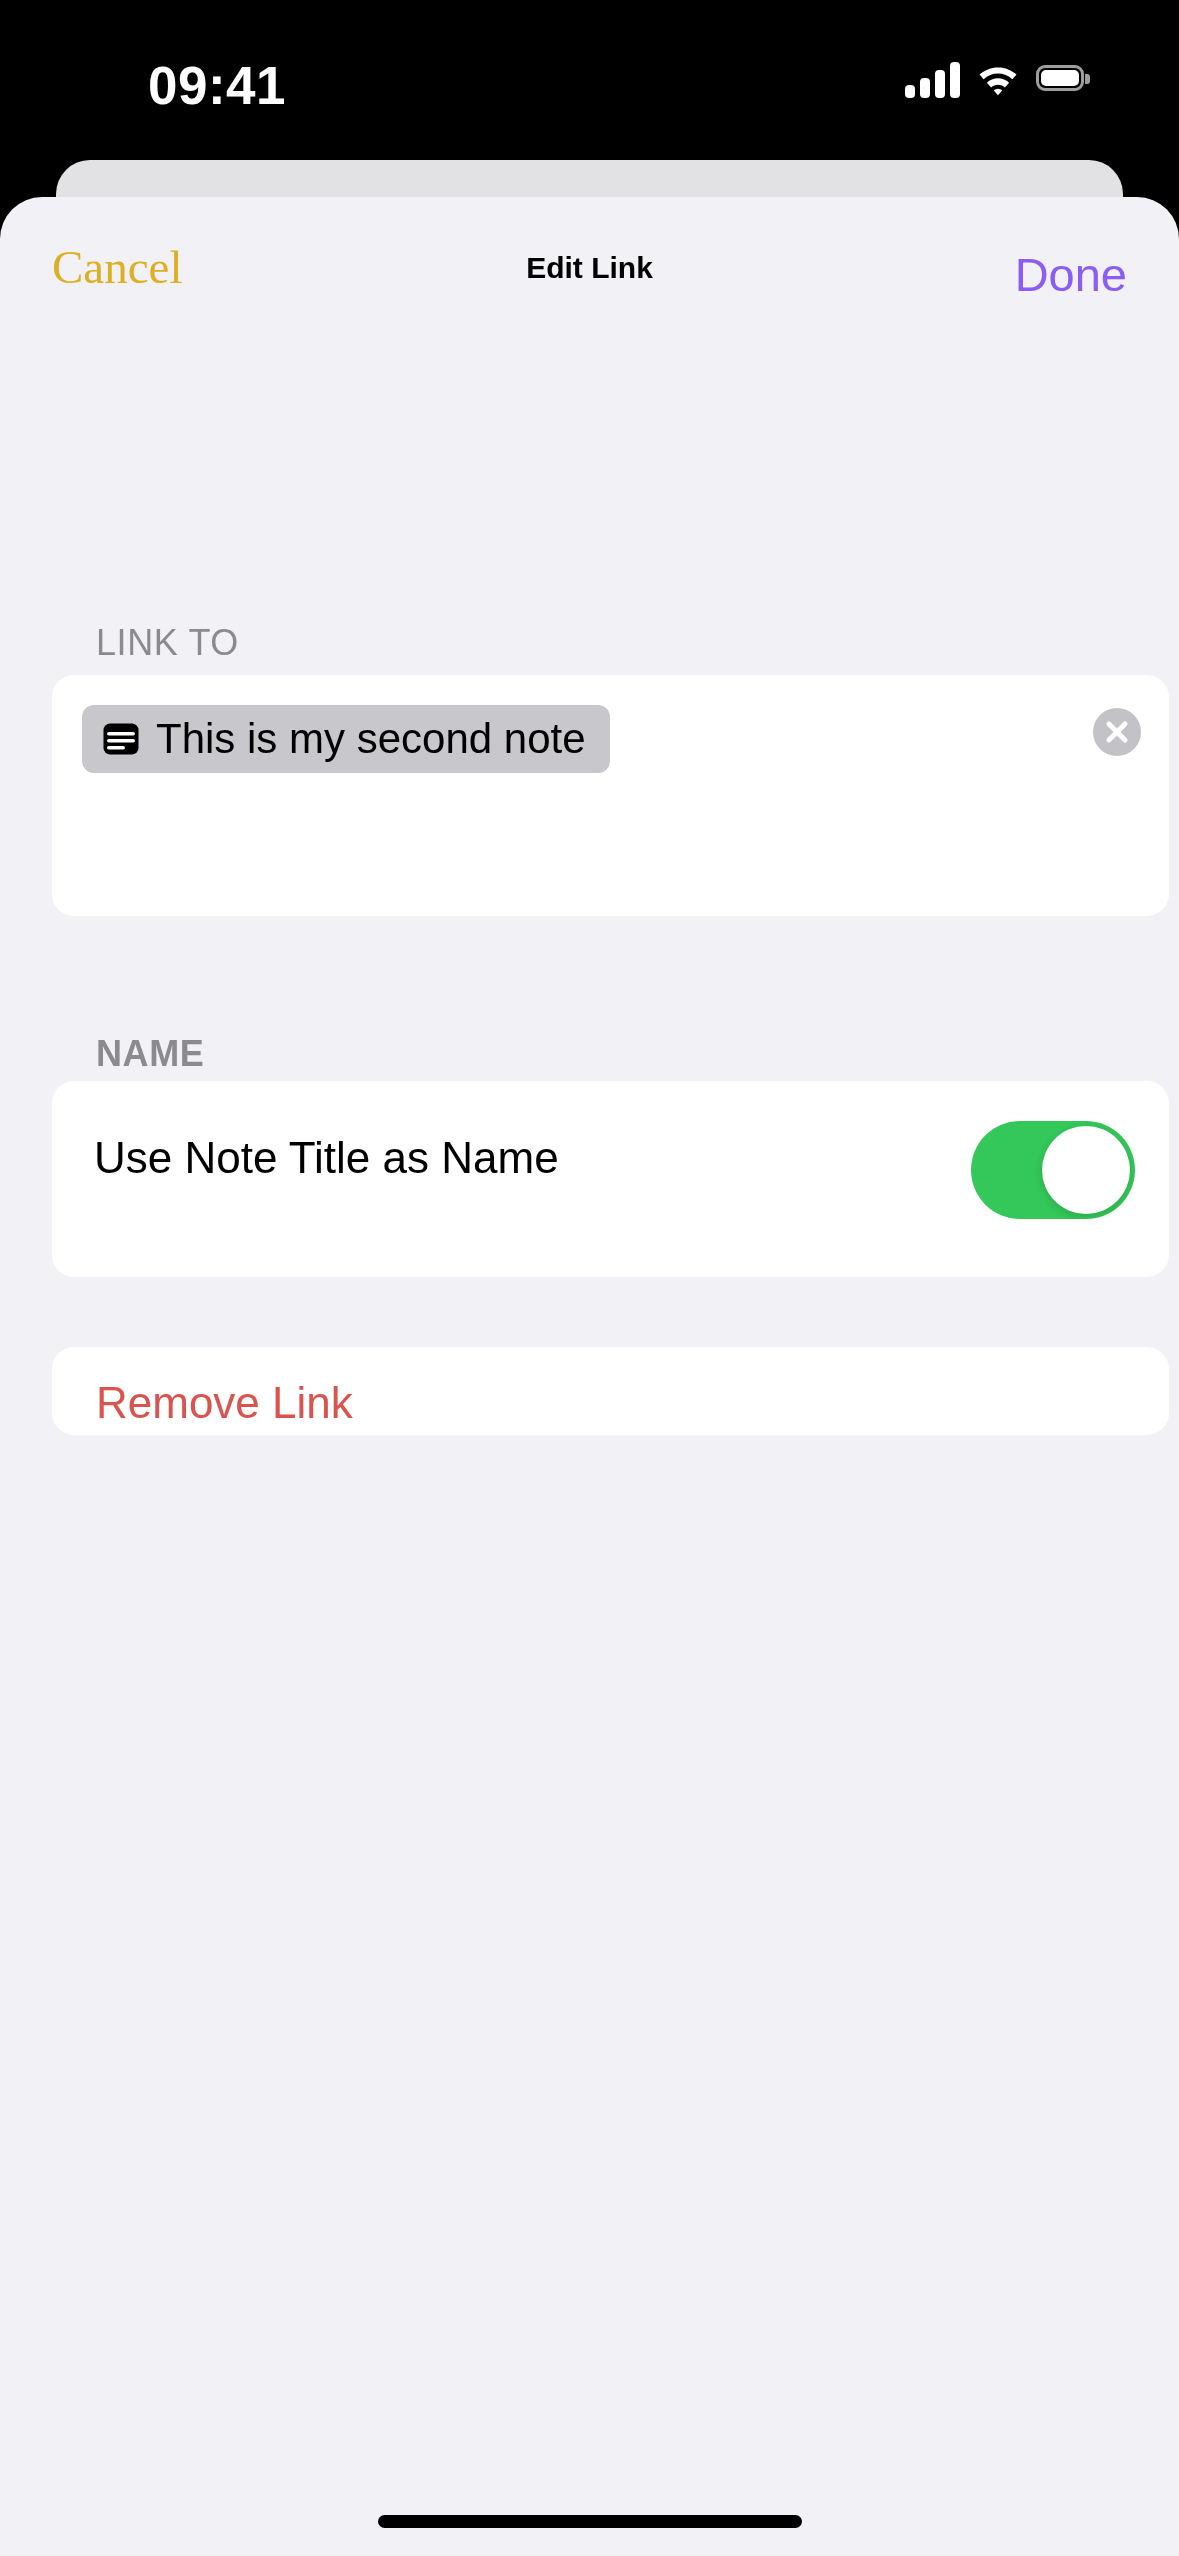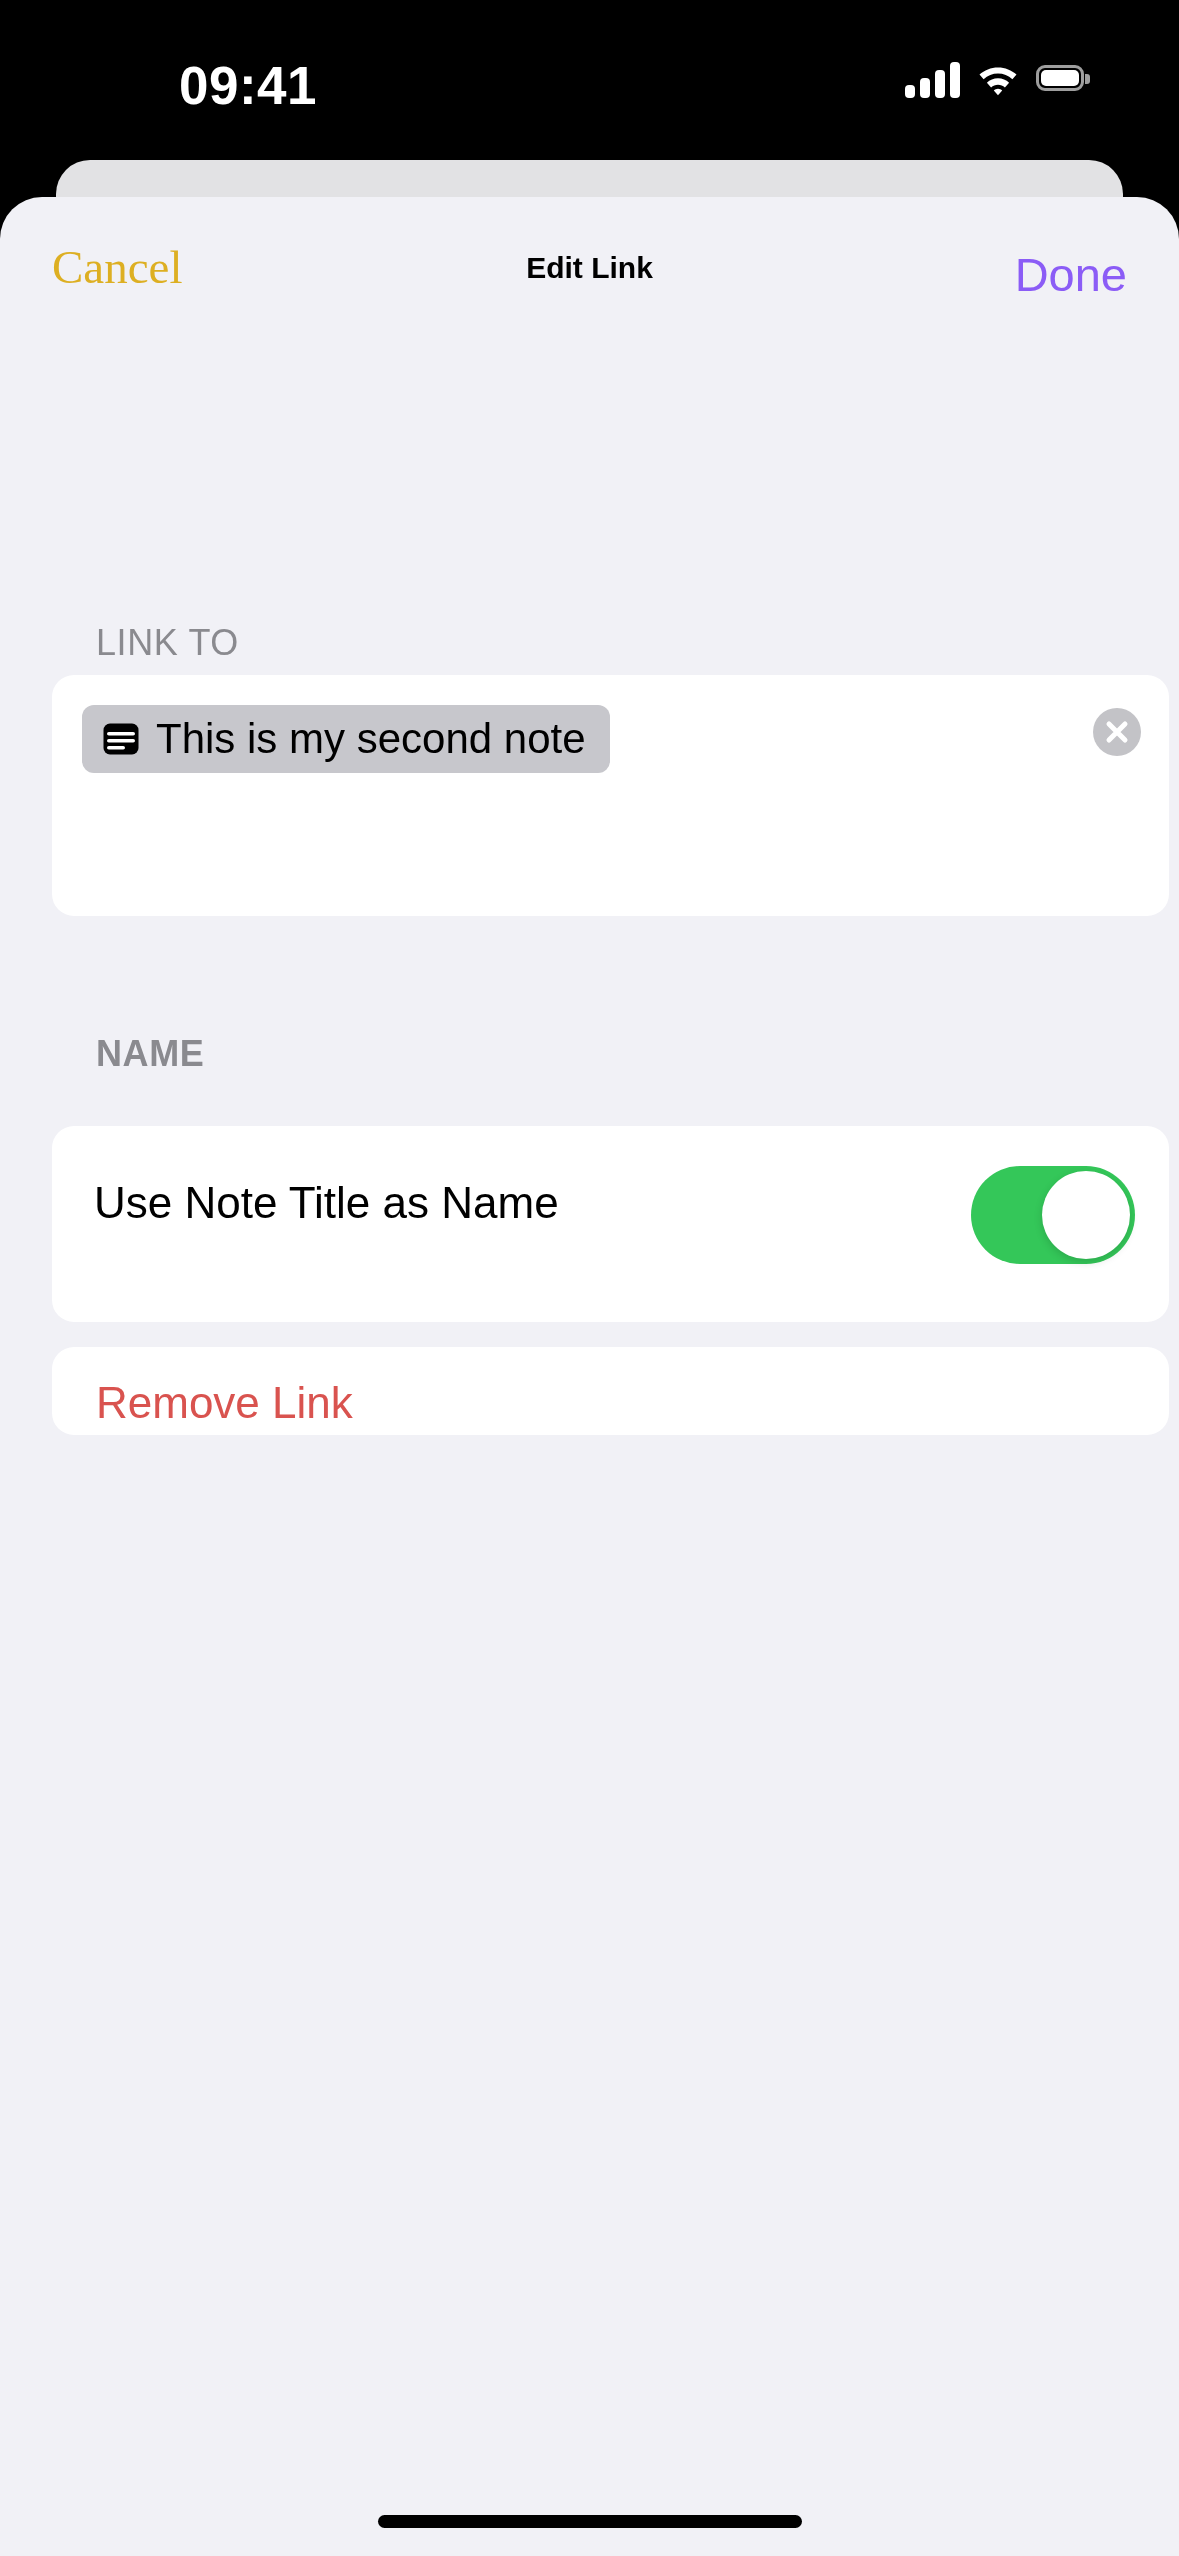--- a/index.html
+++ b/index.html
@@ -34,21 +34,21 @@
   #status-time {
     position: absolute;
     left: 148px;
     top: 55px;
     width: 200px;
     color: #ffffff;
     font-size: 53px;
     font-weight: bold;
     letter-spacing: 0.5px;
     line-height: 62px;
-    text-align: center;
+    text-align: left;
   }
   #status-icons {
     position: absolute;
     right: 88px;
     top: 62px;
     display: flex;
     align-items: center;
     gap: 16px;
   }
   .sig-bars {
@@ -179,21 +179,21 @@
   
   .card {
     position: absolute;
     left: 52px;
     width: 1075px;
     background: #ffffff;
     border-radius: 22px;
     padding-left: 42px;
   }
   #link-to-card { top: 478px; height: 241px; }
-  #name-card    { top: 884px; height: 196px; margin-top: 45px; }
+  #name-card    { top: 884px; height: 196px; }
   #remove-card  { top: 1150px; height: 88px; }
 
   
   #note-chip {
     position: absolute;
     left: 30px;
     top: 30px;
     height: 68px;
     display: flex;
     align-items: center;

